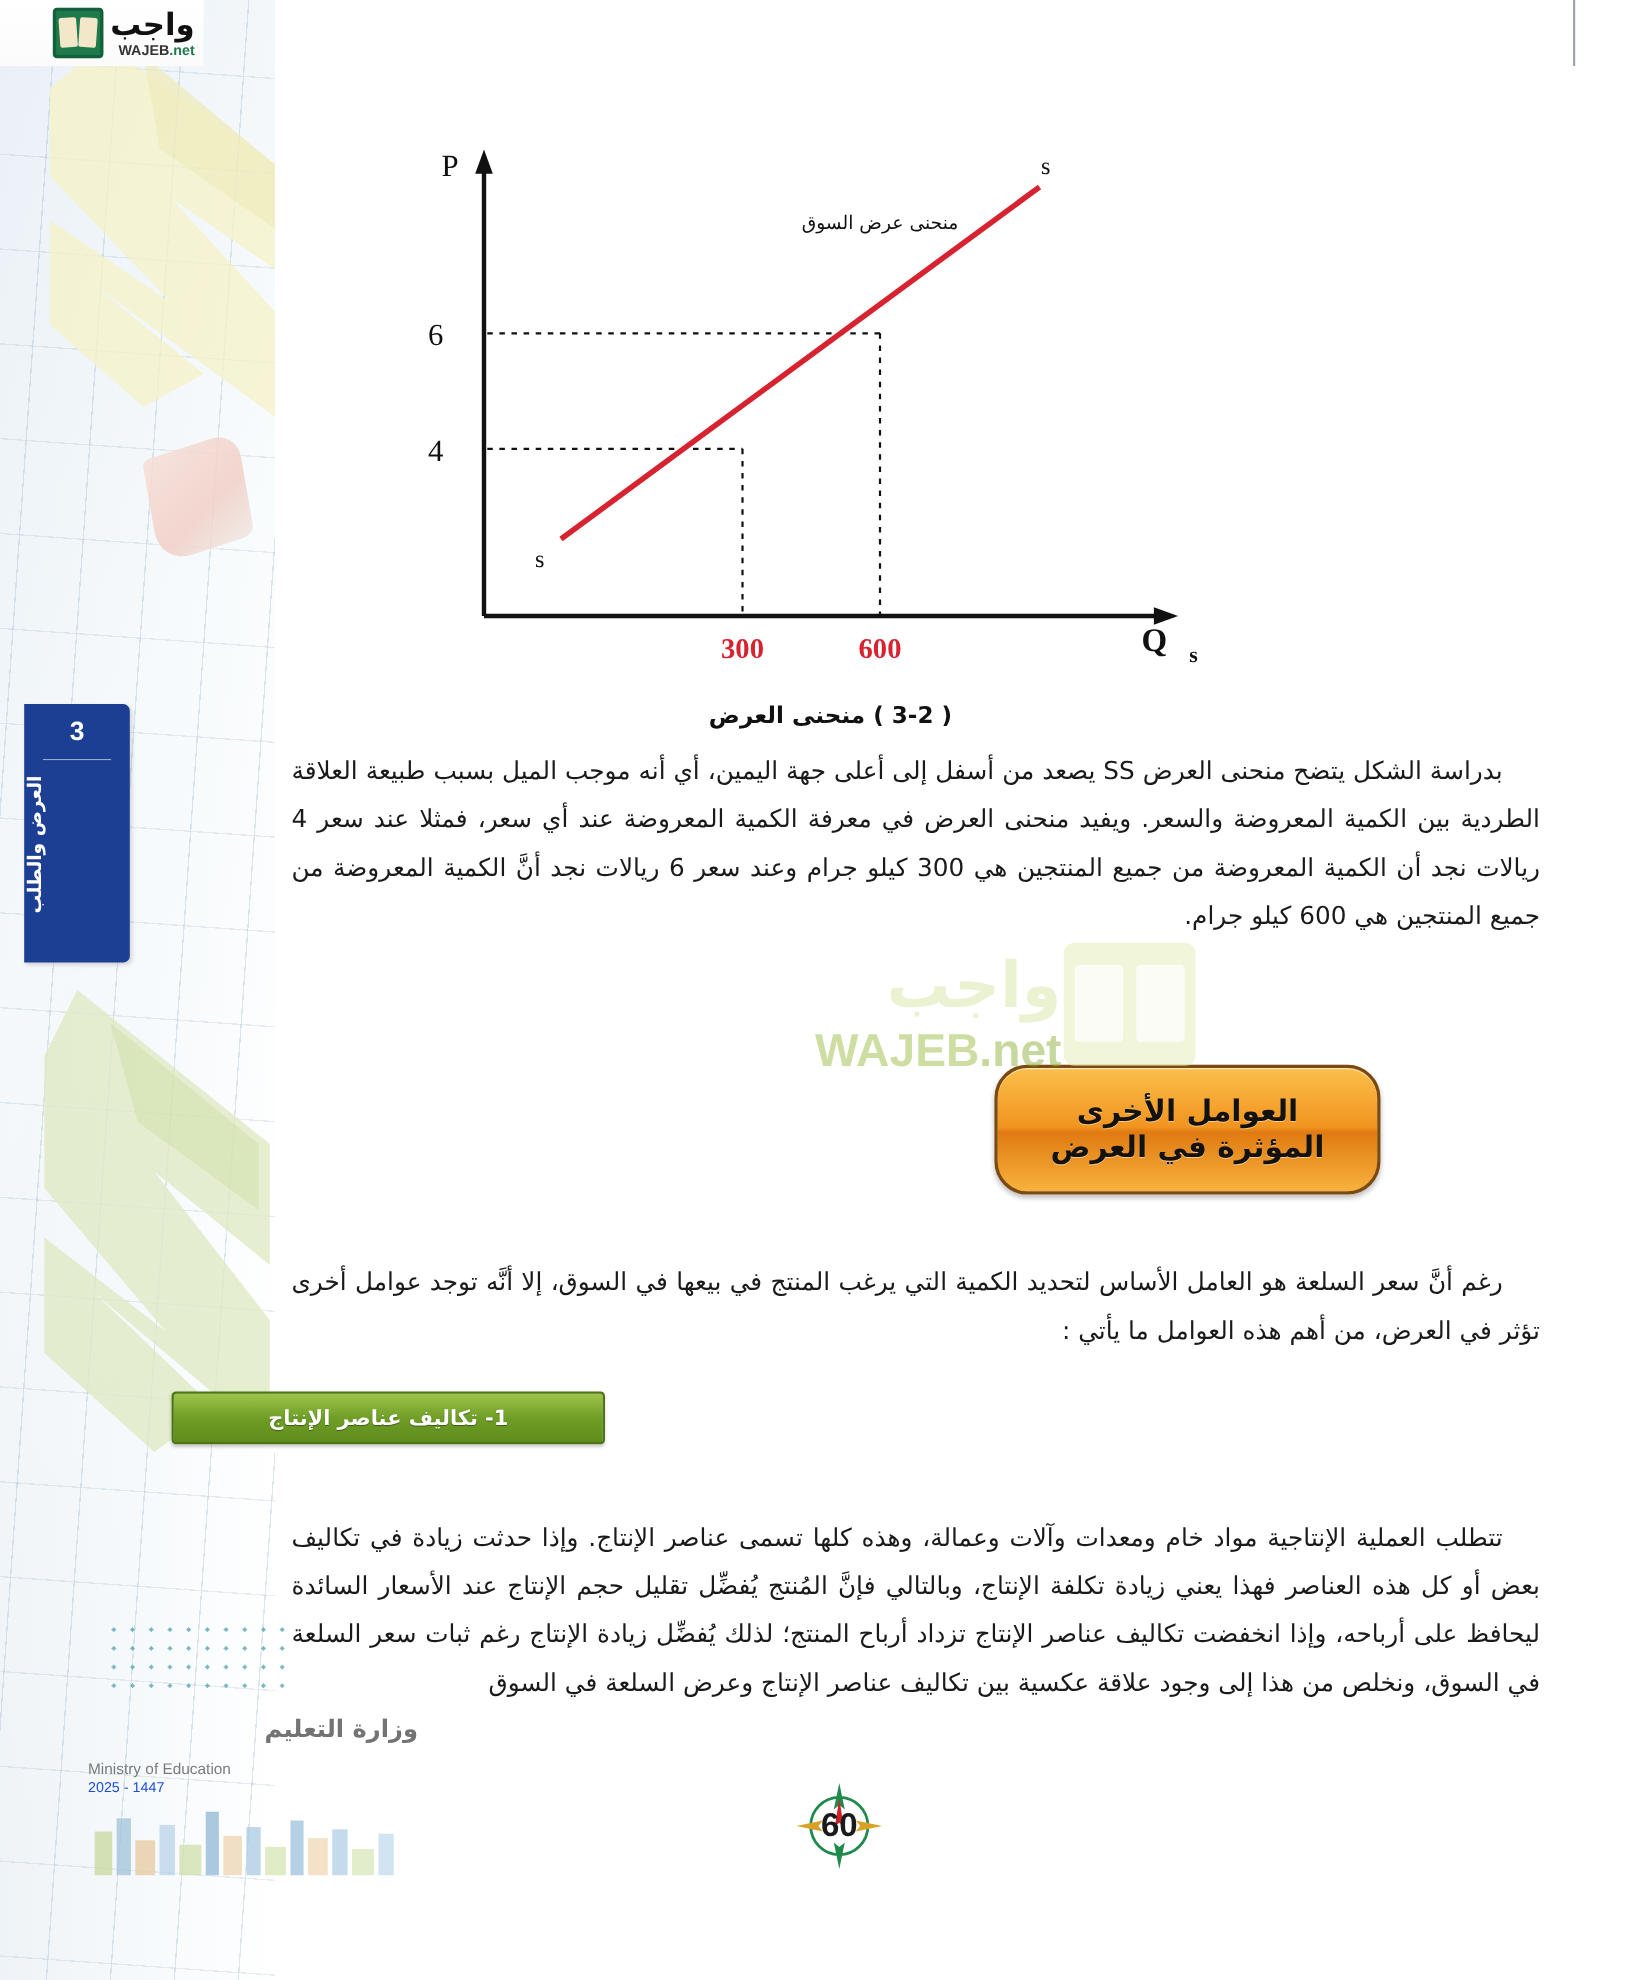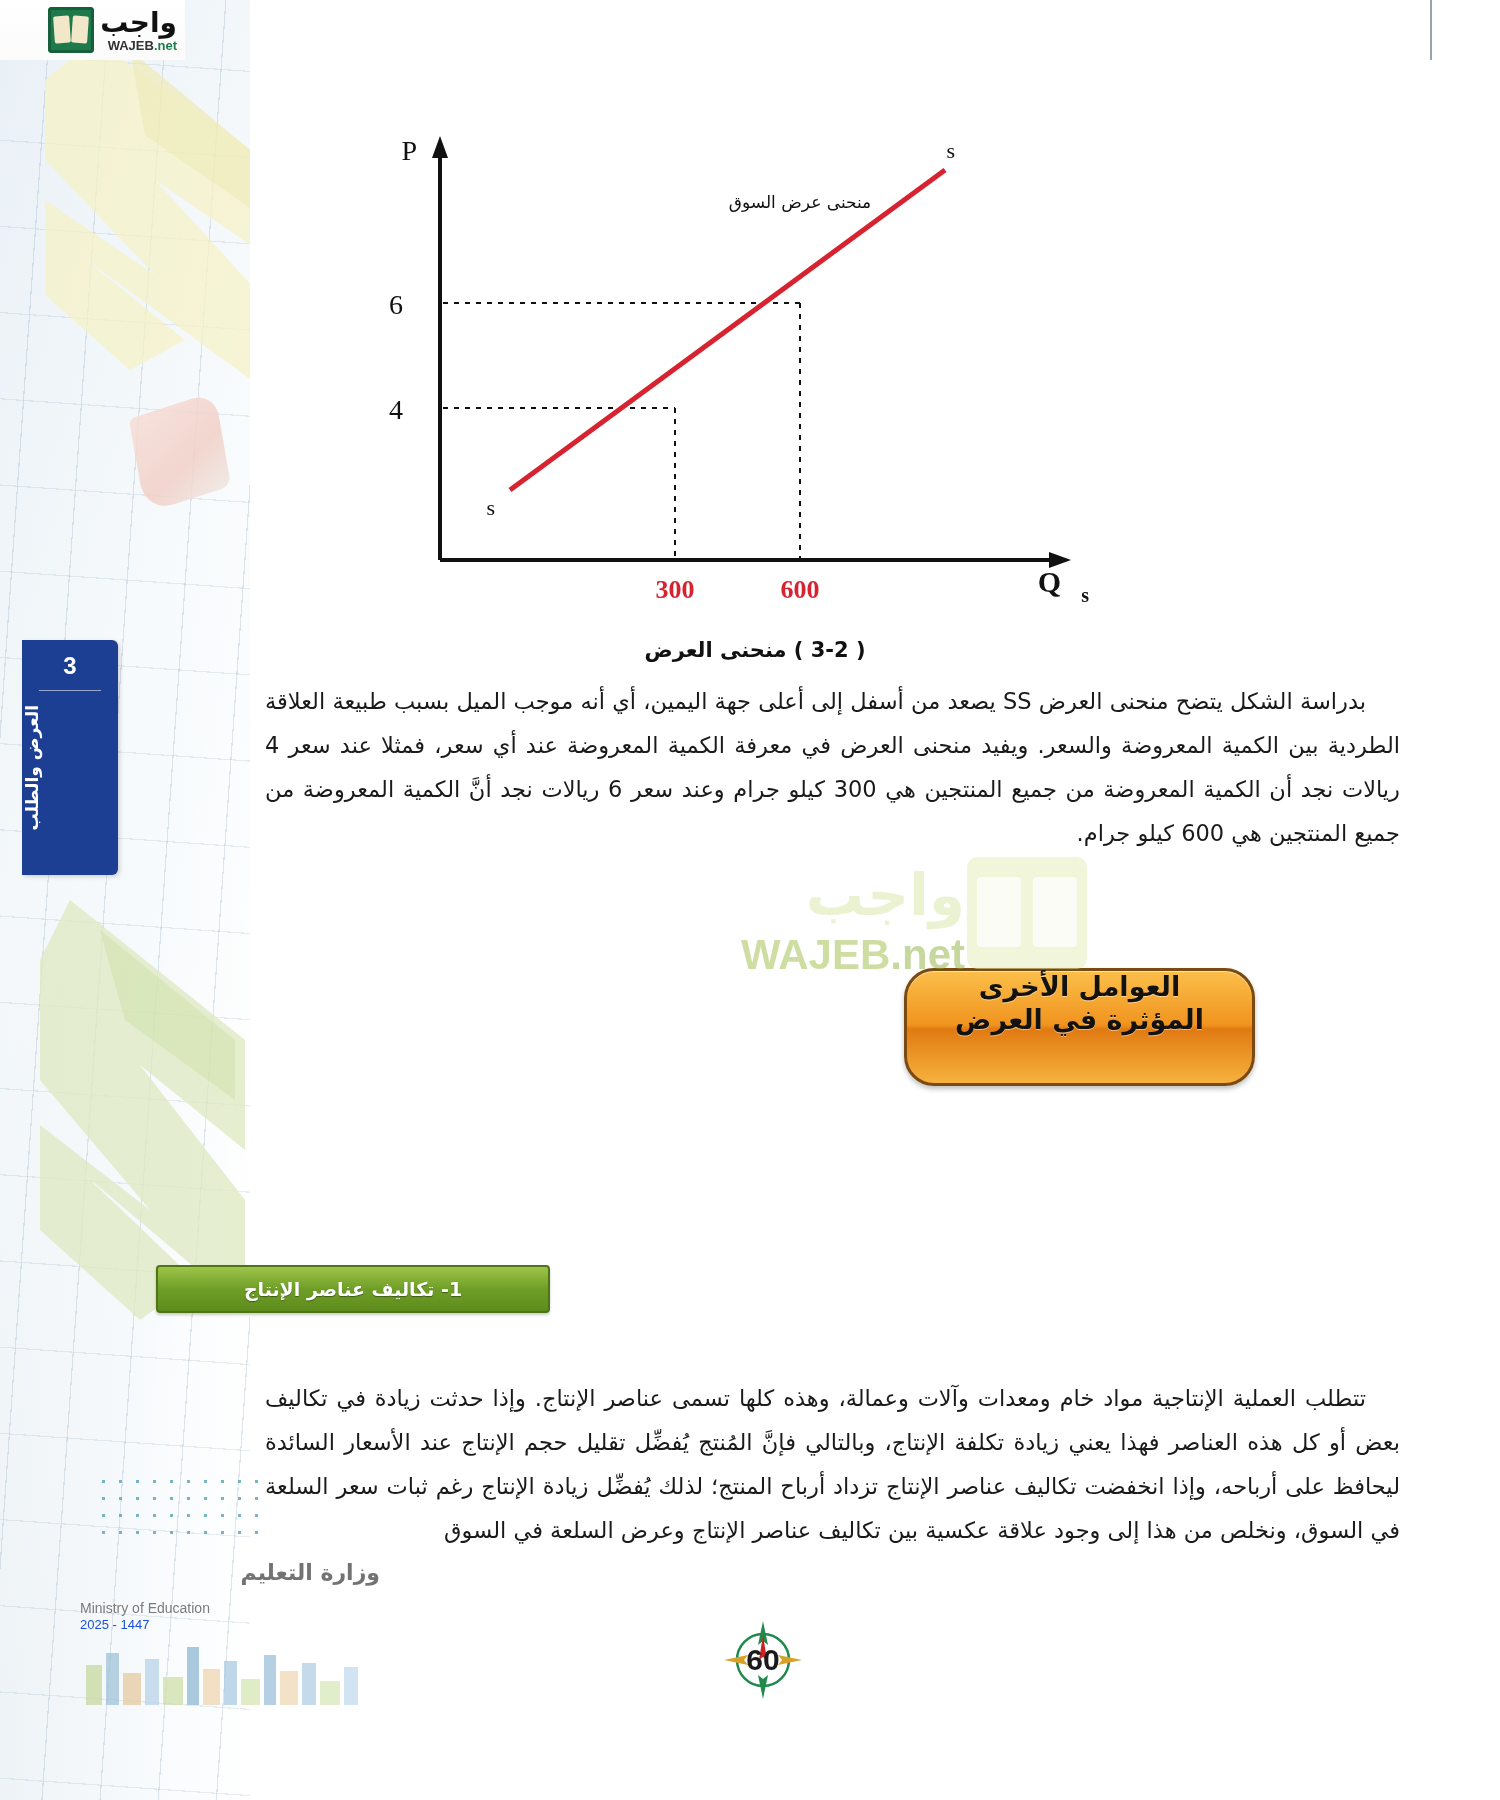--- a/index.html
+++ b/index.html
@@ -252,21 +252,21 @@
     position: absolute;
     right: 185px; top: 968px;
     width: 345px; height: 112px;
     border-radius: 30px;
     background: linear-gradient(to bottom, #fbbf4a 0%, #f0941f 48%, #e07a12 52%, #f7b23e 100%);
     border: 3px solid #7a4a10;
     box-shadow: 0 3px 5px rgba(0,0,0,.25), inset 0 1px 0 rgba(255,255,255,.6);
     display: flex;
     flex-direction: column;
     align-items: center;
-    justify-content: flex-start;
+    justify-content: center;
     gap: 2px;
   }
   .heading-pill span {
     font-family: "DejaVu Sans", sans-serif;
     font-size: 27px;
     font-weight: bold;
     color: #14120e;
     text-shadow: 0 1px 0 rgba(255,255,255,.45);
     direction: rtl;
     white-space: nowrap;
@@ -434,20 +434,23 @@
     <div class="wm-book"></div>
     <div class="wm-ar">واجب</div>
     <div class="wm-en"><span>WAJEB</span><span class="net">.net</span></div>
   </div>
 
   <div class="heading-pill">
     <span>العوامل الأخرى</span>
     <span>المؤثرة في العرض</span>
   </div>
 
+  <div class="para2">
+    <p class="body-text"><span class="indent"></span><span>رغم أنَّ سعر السلعة هو العامل الأساس لتحديد الكمية التي يرغب المنتج في بيعها في السوق، إلا أنَّه توجد عوامل أخرى تؤثر في العرض، من أهم هذه العوامل ما يأتي :</span></p>
+  </div>
 
   <div class="subheading-bar">
     <span>1- تكاليف عناصر الإنتاج</span>
   </div>
 
   <div class="para3">
     <p class="body-text"><span class="indent"></span><span>تتطلب العملية الإنتاجية مواد خام ومعدات وآلات وعمالة، وهذه كلها تسمى عناصر الإنتاج. وإذا حدثت زيادة في تكاليف بعض أو كل هذه العناصر فهذا يعني زيادة تكلفة الإنتاج، وبالتالي فإنَّ المُنتج يُفضِّل تقليل حجم الإنتاج عند الأسعار السائدة ليحافظ على أرباحه، وإذا انخفضت تكاليف عناصر الإنتاج تزداد أرباح المنتج؛ لذلك يُفضِّل زيادة الإنتاج رغم ثبات سعر السلعة في السوق، ونخلص من هذا إلى وجود علاقة عكسية بين تكاليف عناصر الإنتاج وعرض السلعة في السوق</span></p>
   </div>
 
 </div>

